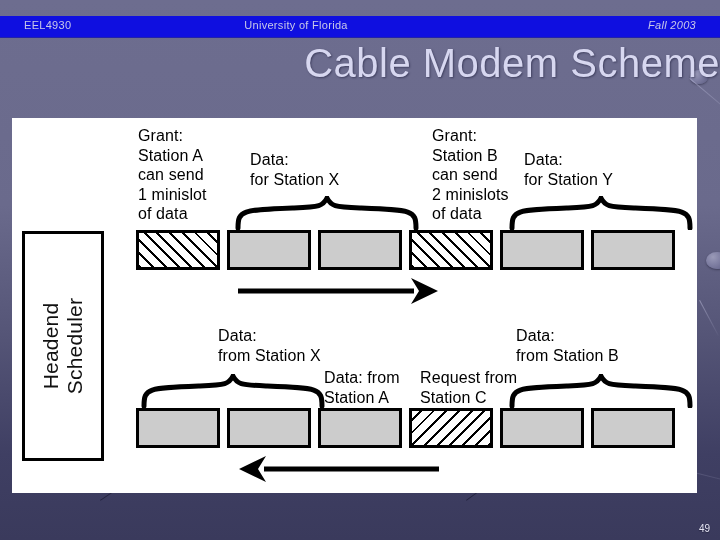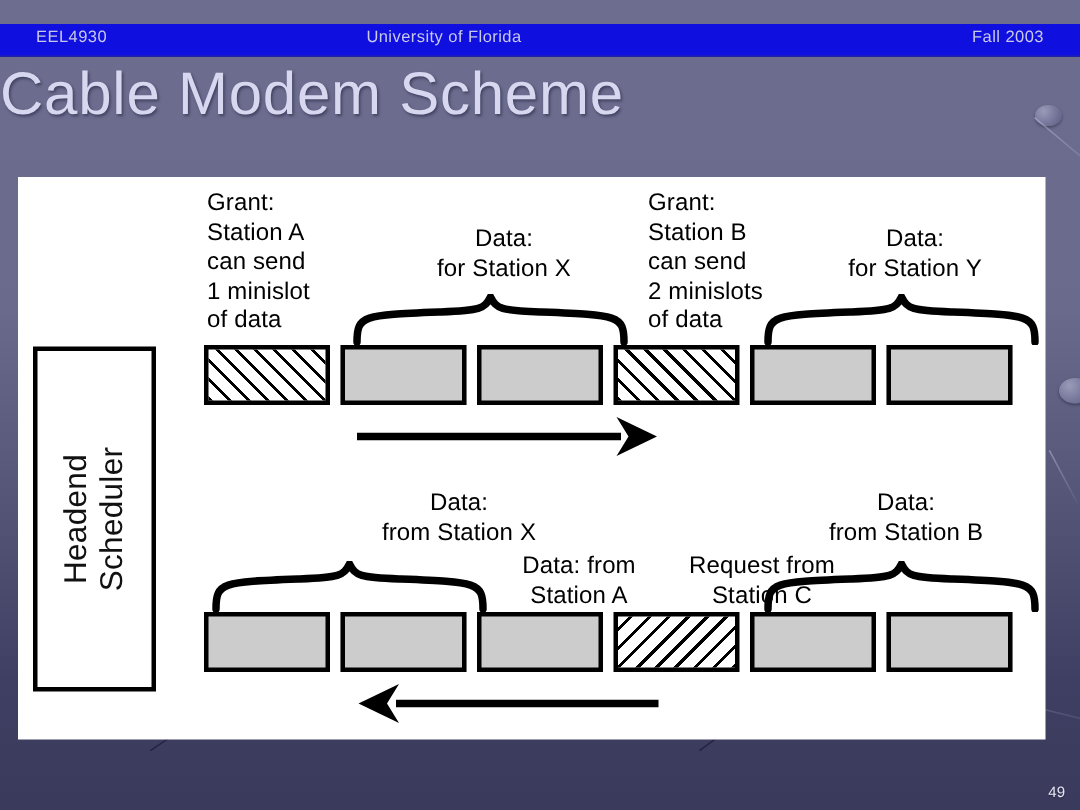--- a/index.html
+++ b/index.html
@@ -33,26 +33,26 @@
     border-bottom:1px solid #2222a8;
     box-sizing:border-box;
     z-index:6;
   }
   #banner .bnr{
     position:absolute;top:3px;
     font-size:11px;color:#c8c8e8;letter-spacing:.3px;white-space:nowrap;
   }
   #bnr-left{left:24px;}
   #bnr-center{left:0;width:592px;text-align:center;}
-  #bnr-right{right:24px;}
+  #bnr-right{right:24px;font-style:italic;}
 
   
   #title{
     position:absolute;left:0;top:41px;width:720px;
-    text-align:left;z-index:5;
+    text-align:right;z-index:5;
     font-size:40px;color:#d7d7f0;font-weight:normal;
     letter-spacing:.5px;
     text-shadow:1px 1px 2px rgba(30,30,60,.55);
     white-space:nowrap;
   }
 
   
   #panel{
     position:absolute;left:12px;top:118px;width:685px;height:375px;
     background:#ffffff;z-index:4;overflow:hidden;
@@ -86,21 +86,21 @@
   .slot.hatch-l{
     background:
       repeating-linear-gradient(-45deg,#000 0 2px,#fff 2px 9px);
   }
 
   
   .lbl{
     position:absolute;font-size:16px;color:#000;line-height:1.22;
     white-space:pre;letter-spacing:.1px;
   }
-  .lbl.ctr{text-align:center;}
+  .lbl.ctr{text-align:left;}
 
   
   .brace{position:absolute;}
 
   
   .arrow{position:absolute;}
 
   
   #slideno{
     position:absolute;right:10px;bottom:6px;z-index:7;
@@ -177,21 +177,21 @@
 
     <svg class="arrow" style="left:224px;top:158px;" width="205" height="30">
       <line x1="2" y1="15" x2="178" y2="15" stroke="#000" stroke-width="5"></line>
       <path d="M175,2 L202,15 L175,28 L183,15 Z" fill="#000"></path>
     </svg>
 
     <div class="lbl ctr" style="left:206px;top:208px;width:176px;">Data:
 from Station X</div>
     <div class="lbl ctr" style="left:312px;top:250px;width:124px;">Data: from
 Station A</div>
-    <div class="lbl ctr" style="left:428px;top:250px;width:136px;">Request from
+    <div class="lbl ctr" style="left:408px;top:250px;width:136px;">Request from
 Station C</div>
     <div class="lbl ctr" style="left:504px;top:208px;width:176px;">Data:
 from Station B</div>
 
     <svg class="brace" style="left:128px;top:256px;" width="186" height="34">
       <path d="M4,32 C4,14 8,14 60,12 C86,11 89,10 93,2 C97,10 100,11 126,12 C178,14 182,14 182,32" fill="none" stroke="#000" stroke-width="5" stroke-linecap="round"></path>
     </svg>
     <svg class="brace" style="left:496px;top:256px;" width="186" height="34">
       <path d="M4,32 C4,14 8,14 60,12 C86,11 89,10 93,2 C97,10 100,11 126,12 C178,14 182,14 182,32" fill="none" stroke="#000" stroke-width="5" stroke-linecap="round"></path>
     </svg>

